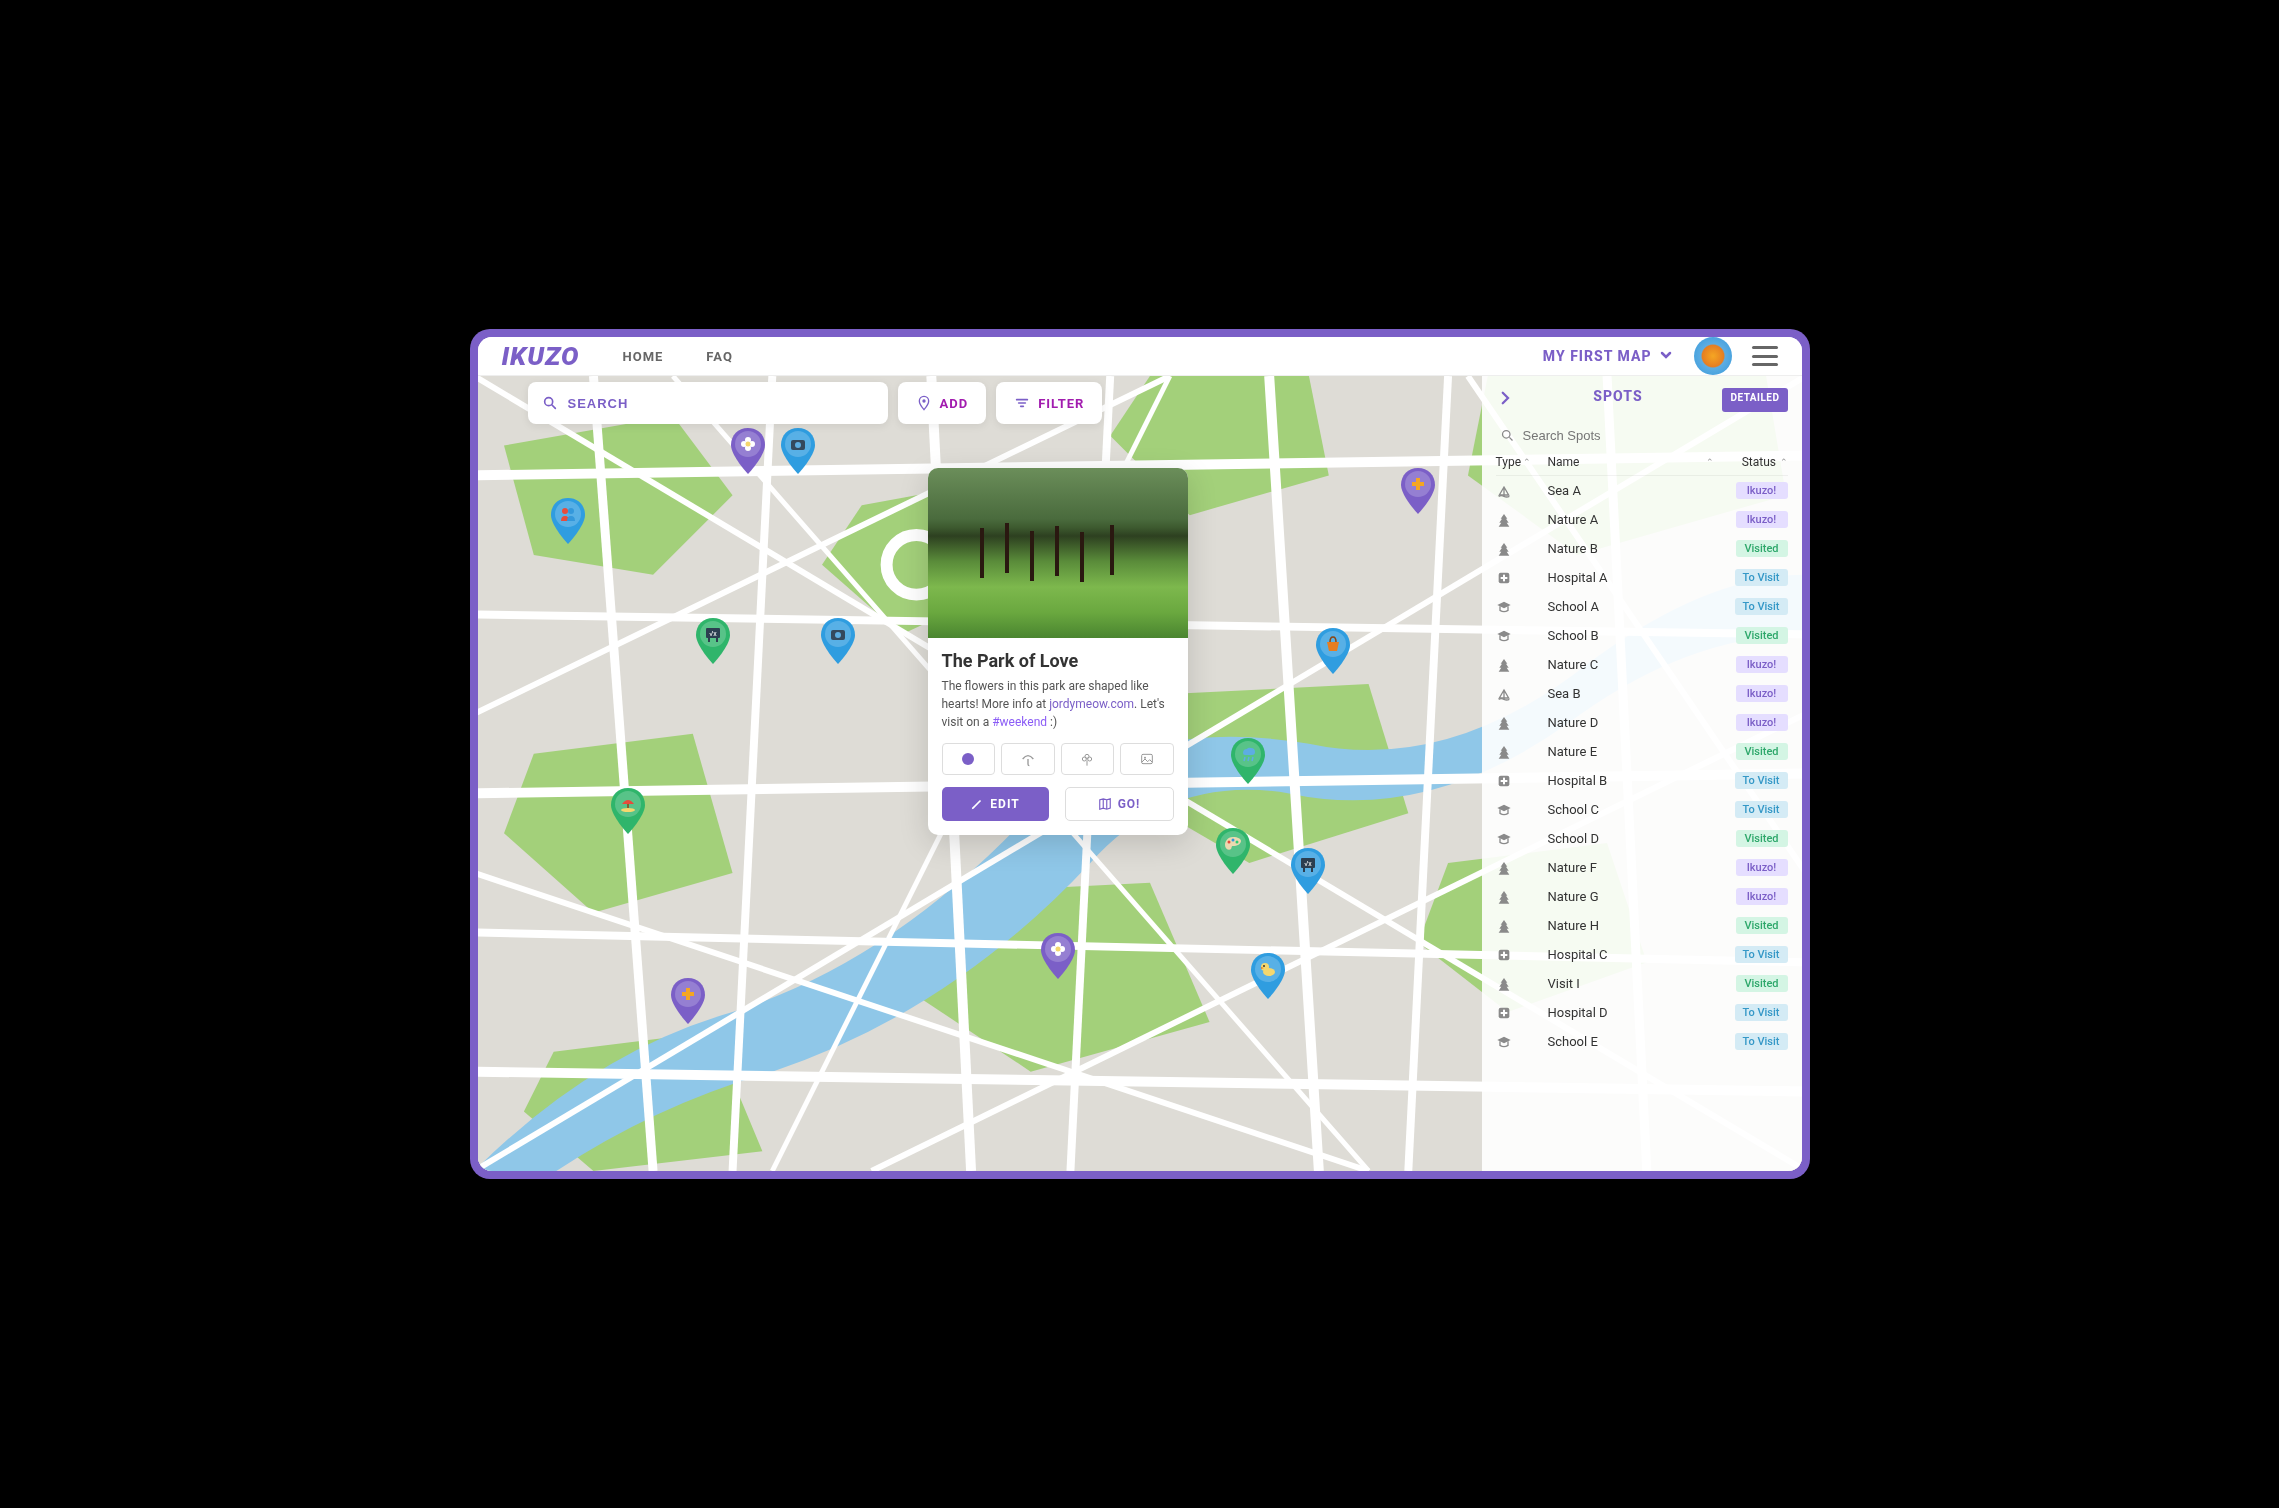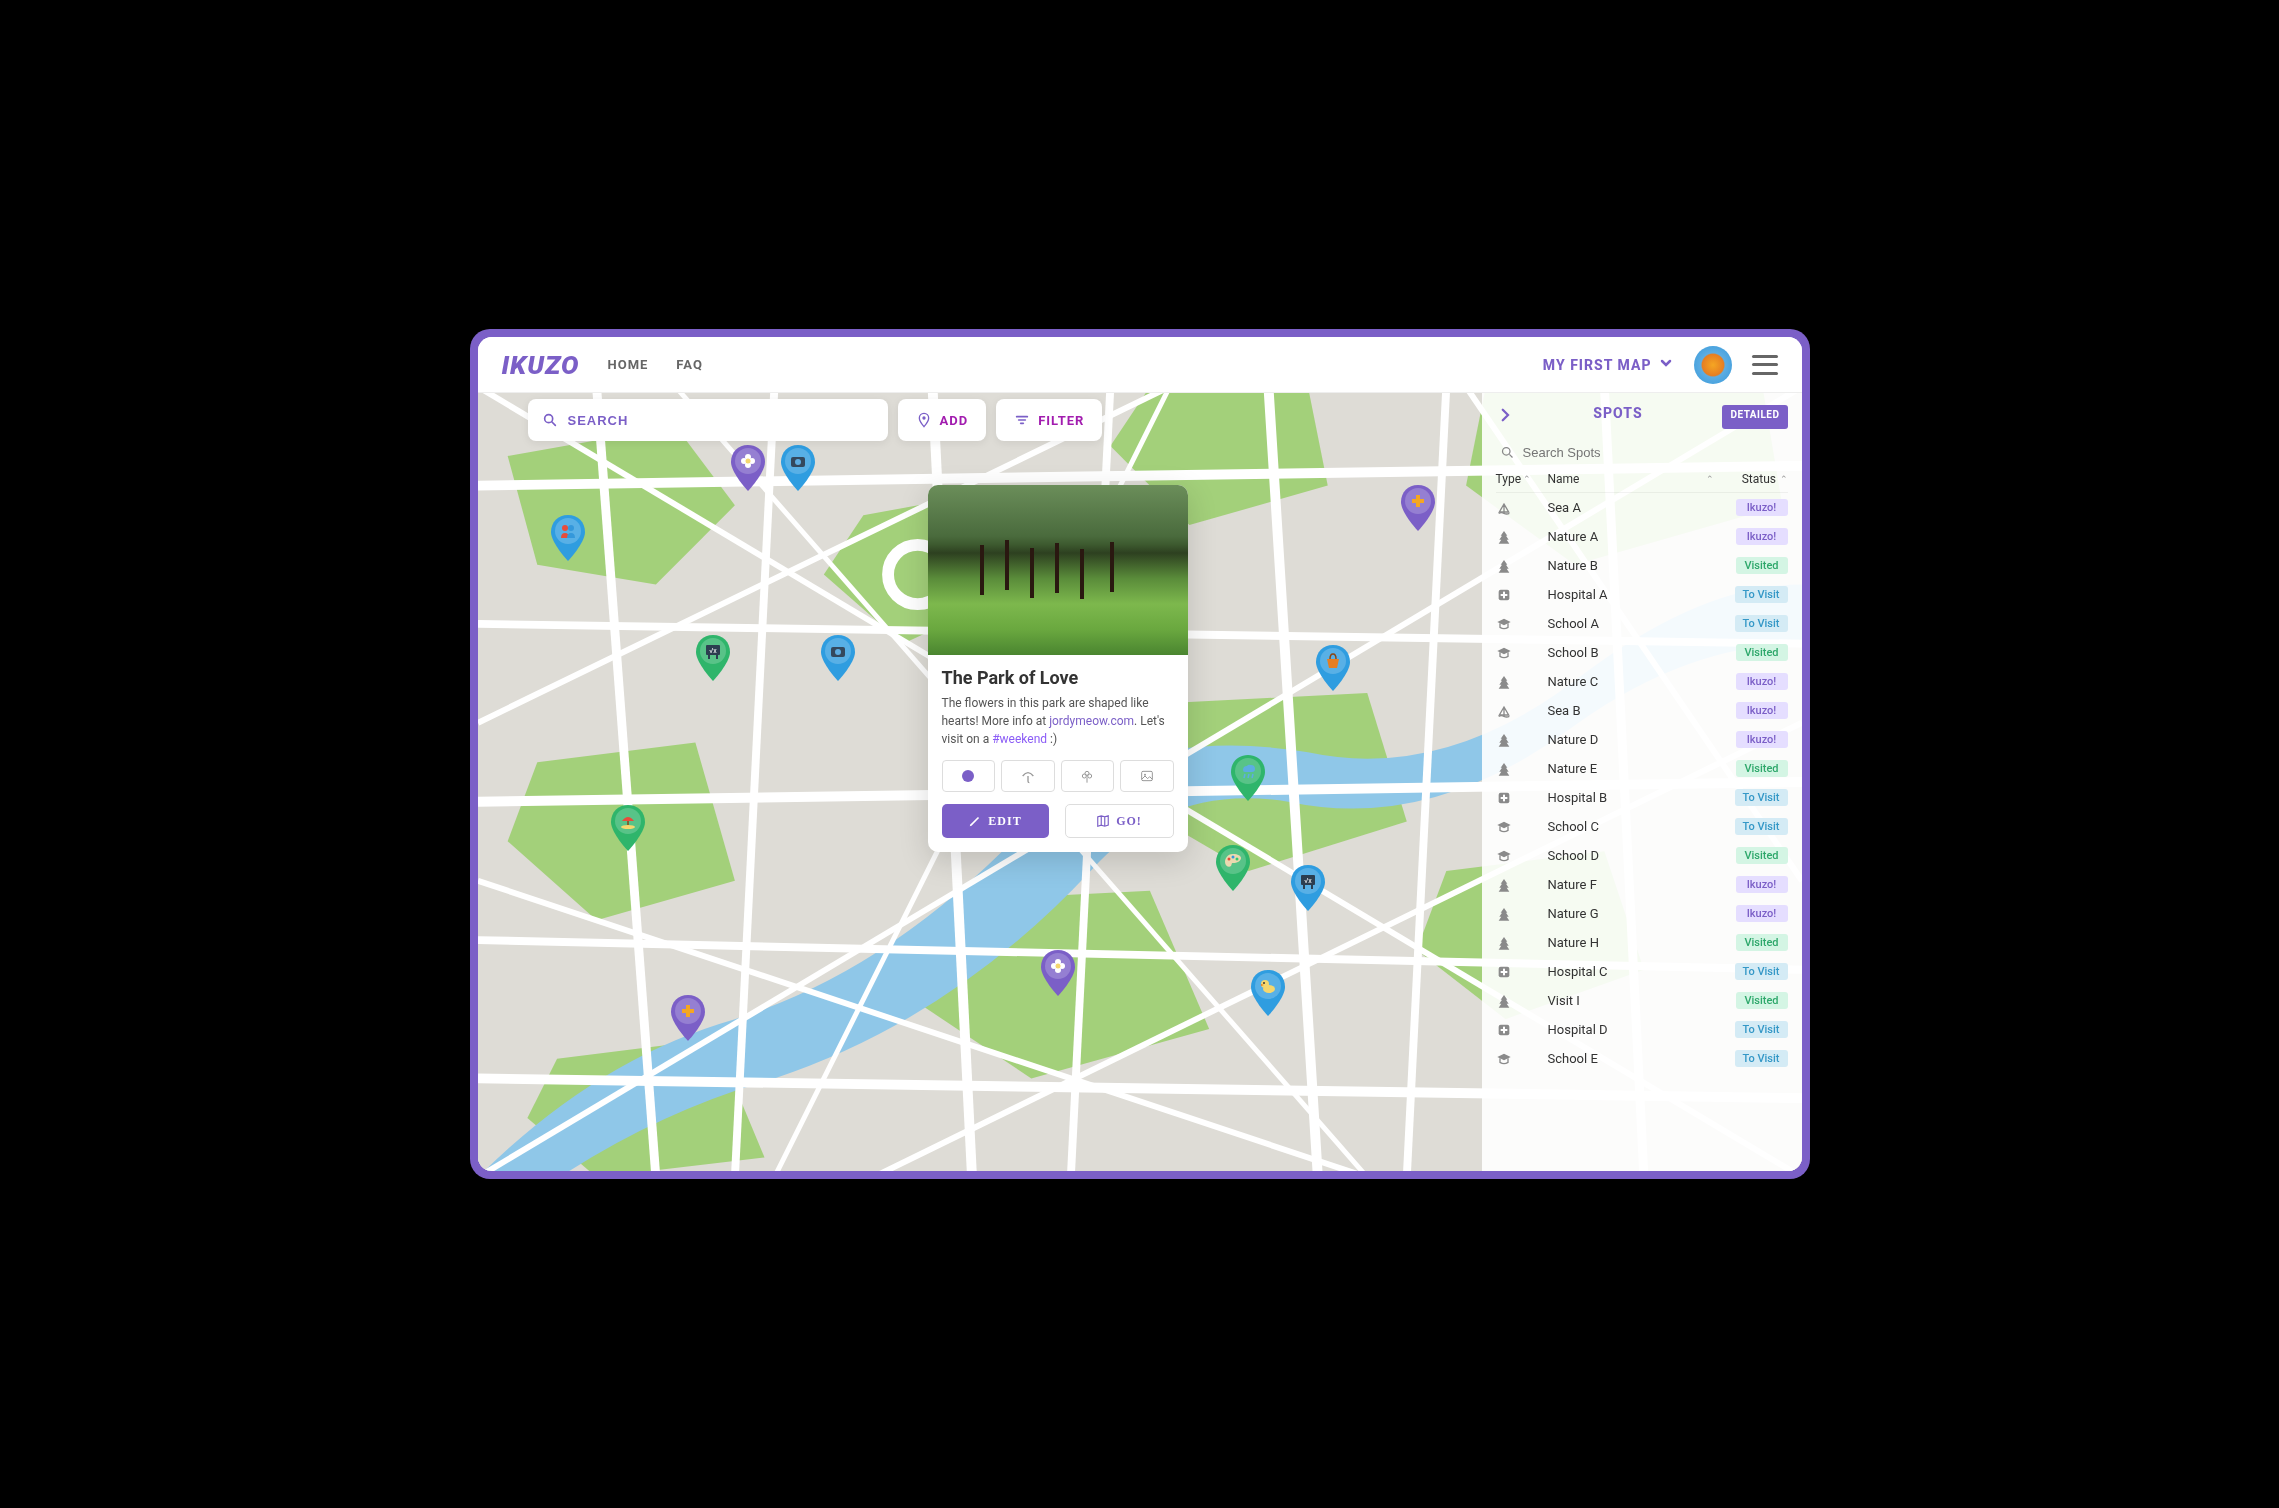--- a/index.html
+++ b/index.html
@@ -25,25 +25,25 @@
     height: 100%;
     background: #fff;
     border-radius: 14px;
     overflow: hidden;
     display: flex;
     flex-direction: column;
     position: relative;
   }
   
   .header {
-    height: 56px;
+    height: 39px;
     display: flex;
     align-items: center;
     padding: 0 24px;
-    gap: 28px;
+    gap: 43px;
     border-bottom: 1px solid #eee;
     z-index: 100;
     background: #fff;
     position: relative;
   }
   .logo {
     font-weight: 900;
     font-size: 26px;
     color: #7b5fc7;
     letter-spacing: 1px;
@@ -217,21 +217,20 @@
     justify-content: center;
     color: #999;
     cursor: pointer;
   }
   .popup-icons .ic.first {
     color: #7b5fc7;
   }
   .popup-actions {
     display: flex;
     gap: 16px;
-    font-family: Liberation Serif, serif;
   }
   .btn-edit {
     flex: 1;
     height: 34px;
     background: #7b5fc7;
     color: #fff;
     border-radius: 5px;
     display: flex;
     align-items: center;
     justify-content: center;

